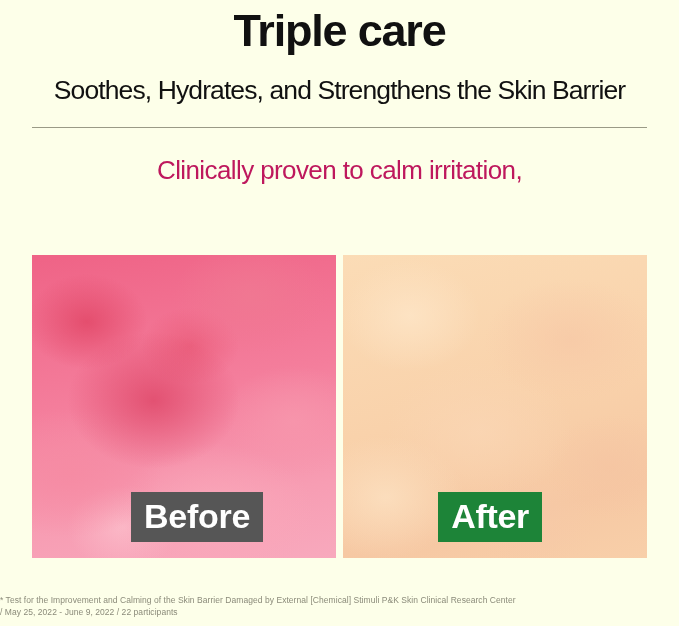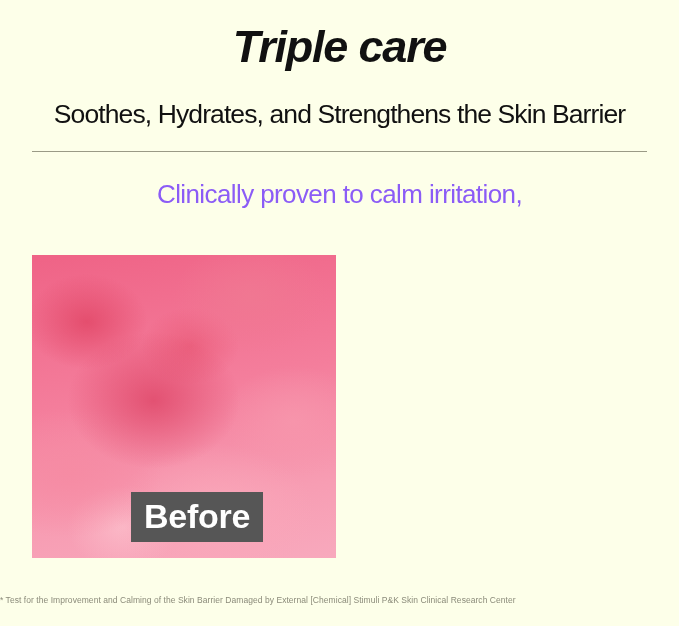--- a/index.html
+++ b/index.html
@@ -28,23 +28,22 @@
     padding-top: 4px;
     text-align: center;
   }
 
   .title {
     font-size: 45px;
     font-weight: 700;
     letter-spacing: -1.2px;
     color: #111111;
     line-height: 1.1;
-    margin: 16px;
+    margin: 0;
     padding-top: 2px;
-    font-style: italic;
   }
 
   .subtitle {
     font-size: 26.5px;
     font-weight: 400;
     letter-spacing: -0.9px;
     color: #111111;
     line-height: 1.15;
     margin: 8px;
     padding-top: 11px;
@@ -54,21 +53,21 @@
   
   .divider {
     height: 1px;
     background: #9a9a86;
     margin: 22px 32px 0 32px;
   }
 
   
   .body-copy {
     text-align: center;
-    color: #8b5cf6;
+    color: #be185d;
     font-size: 26px;
     line-height: 1.28;
     letter-spacing: -0.6px;
     margin: 0;
     padding-top: 26px;
     font-weight: 400;
   }
   .body-copy .line {
     display: block;
   }
@@ -171,20 +170,24 @@
   <p class="body-copy">
     <span class="line">Clinically proven to calm irritation,</span>
   </p>
 
   <div class="compare-row">
 
     <div class="panel panel-before">
       <span class="badge badge-before">Before</span>
     </div>
 
+    <div class="panel panel-after">
+      <span class="badge badge-after">After</span>
+    </div>
 
   </div>
 
   <div class="footnote">
     <span class="fn-line">* Test for the Improvement and Calming of the Skin Barrier Damaged by External [Chemical] Stimuli P&amp;K Skin Clinical Research Center</span>
+    <span class="fn-line">/ May 25, 2022 - June 9, 2022 / 22 participants</span>
   </div>
 
 </div>
 
 </body></html>

